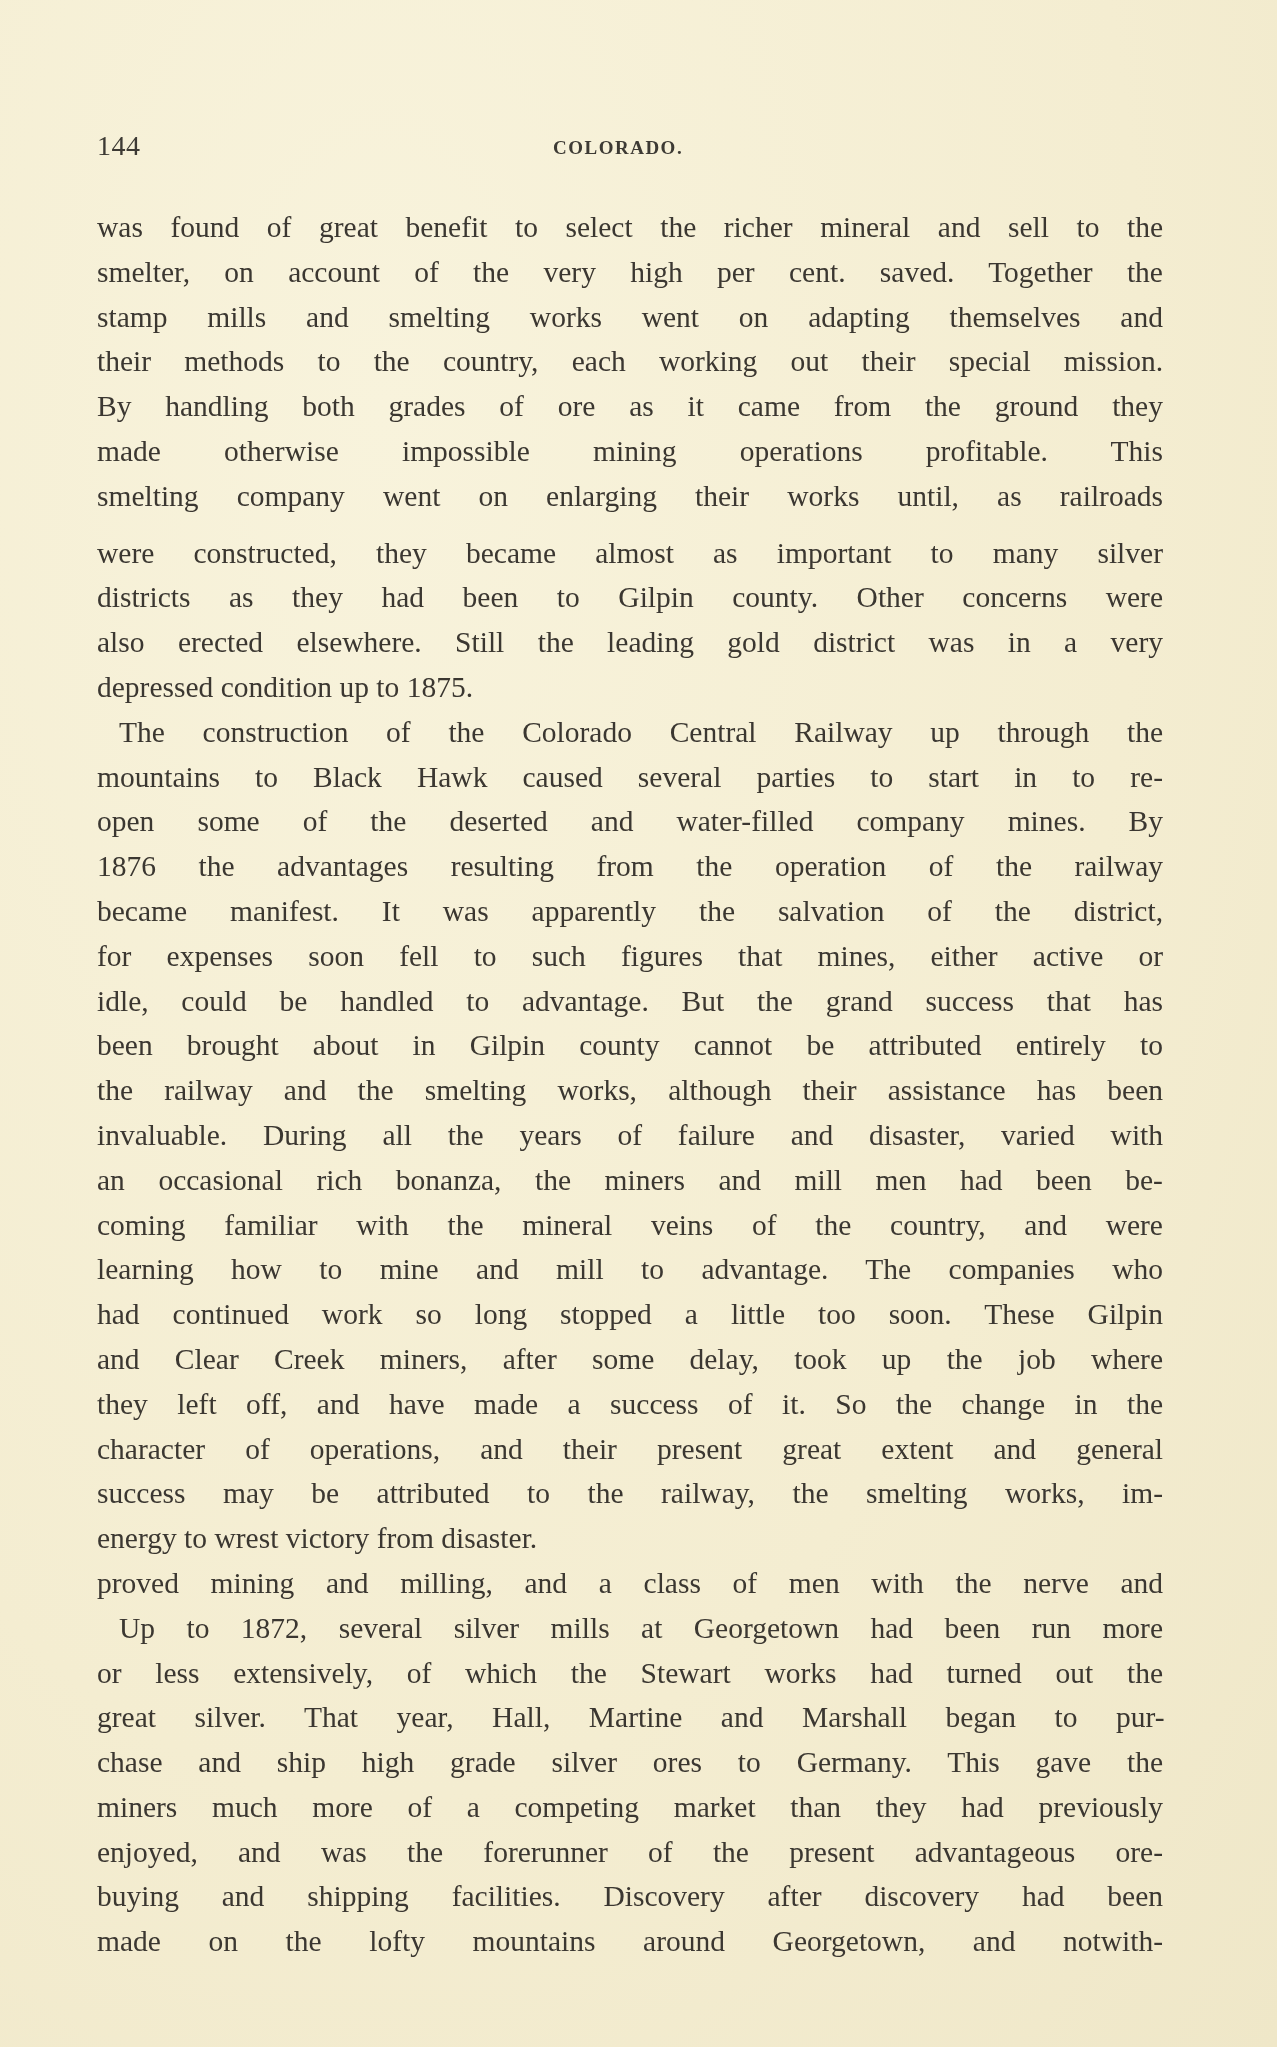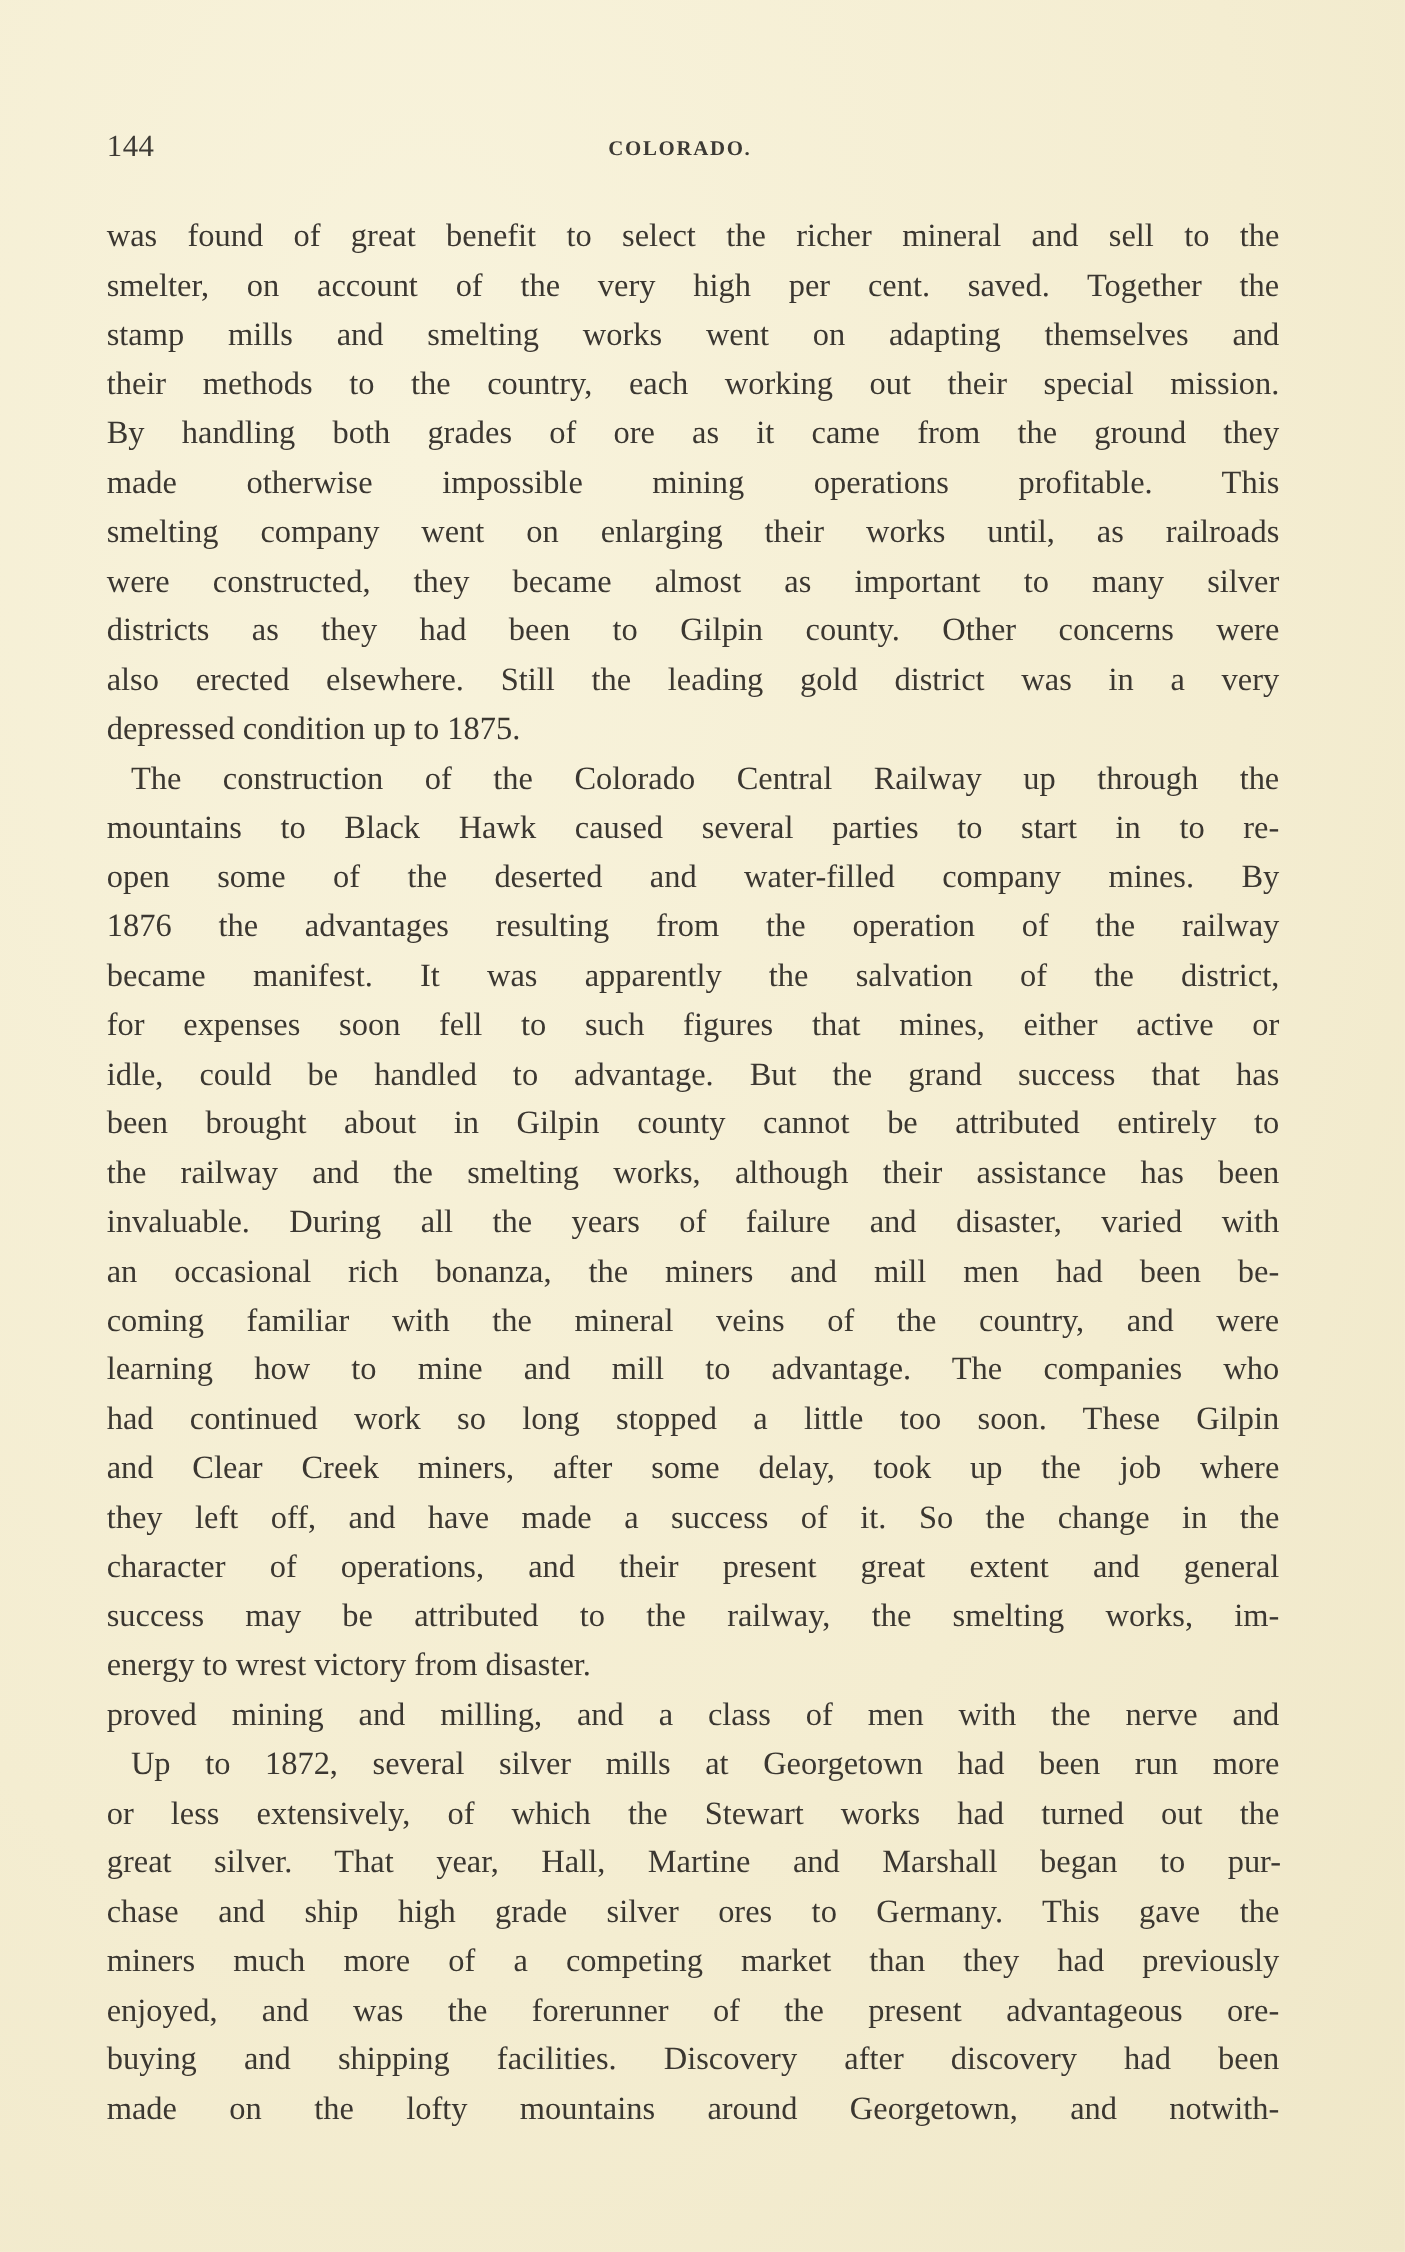--- a/index.html
+++ b/index.html
@@ -11,21 +11,21 @@
     height: 2047px;
     background: #f5efd5;
     background-image: radial-gradient(ellipse at 30% 20%, #f8f3dc 0%, #f4edd1 60%, #efe7c8 100%);
     position: relative;
     overflow: hidden;
     font-family: "Liberation Serif", "DejaVu Serif", serif;
     color: #3b3731;
   }
   .page {
     position: absolute;
-    left: 0; top: 0;
+    left: 0; top: 12px;
     width: 1277px;
     height: 1593px;
   }
   .running-head {
     position: absolute;
     top: 116px;
     left: 97px;
     width: 1066px;
     height: 36px;
   }
@@ -85,21 +85,21 @@
   <div class="body-text">
 
     <div class="paragraph">
       <span class="line" style="word-spacing: 20.19px; text-align: left; text-align-last: left;">was found of great benefit to select the richer mineral and sell to the</span>
       <span class="line" style="word-spacing: 26.95px; text-align: left; text-align-last: left;">smelter, on account of the very high per cent. saved. Together the</span>
       <span class="line" style="word-spacing: 32.41px; text-align: left; text-align-last: left;">stamp mills and smelting works went on adapting themselves and</span>
       <span class="line" style="word-spacing: 25.85px; text-align: right; text-align-last: left;">their methods to the country, each working out their special mission.</span>
       <span class="line" style="word-spacing: 26.43px; text-align: left; text-align-last: left;">By handling both grades of ore as it came from the ground they</span>
       <span class="line" style="word-spacing: 55.82px; text-align: left; text-align-last: left;">made otherwise impossible mining operations profitable. This</span>
       <span class="line" style="word-spacing: 30.75px; text-align: left; text-align-last: left;">smelting company went on enlarging their works until, as railroads</span>
-      <span class="line" style="word-spacing: 31.79px; text-align: left; text-align-last: left;">were constructed, they became almost as important to many silver</span>
+      <span class="line" style="word-spacing: 31.79px; text-align: left; text-align-last: left; margin-top: 12px;">were constructed, they became almost as important to many silver</span>
       <span class="line" style="word-spacing: 31.18px; text-align: left; text-align-last: left;">districts as they had been to Gilpin county. Other concerns were</span>
       <span class="line" style="word-spacing: 26.01px; text-align: left; text-align-last: left;">also erected elsewhere. Still the leading gold district was in a very</span>
       <span class="line last">depressed condition up to 1875.</span>
     </div>
 
     <div class="paragraph">
       <span class="line indent" style="word-spacing: 30.34px; text-align: left; text-align-last: left;">The construction of the Colorado Central Railway up through the</span>
       <span class="line" style="word-spacing: 27.72px; text-align: left; text-align-last: left;">mountains to Black Hawk caused several parties to start in to re-</span>
       <span class="line" style="word-spacing: 35.68px; text-align: left; text-align-last: left;">open some of the deserted and water-filled company mines. By</span>
       <span class="line" style="word-spacing: 35.16px; text-align: left; text-align-last: left;">1876 the advantages resulting from the operation of the railway</span>

